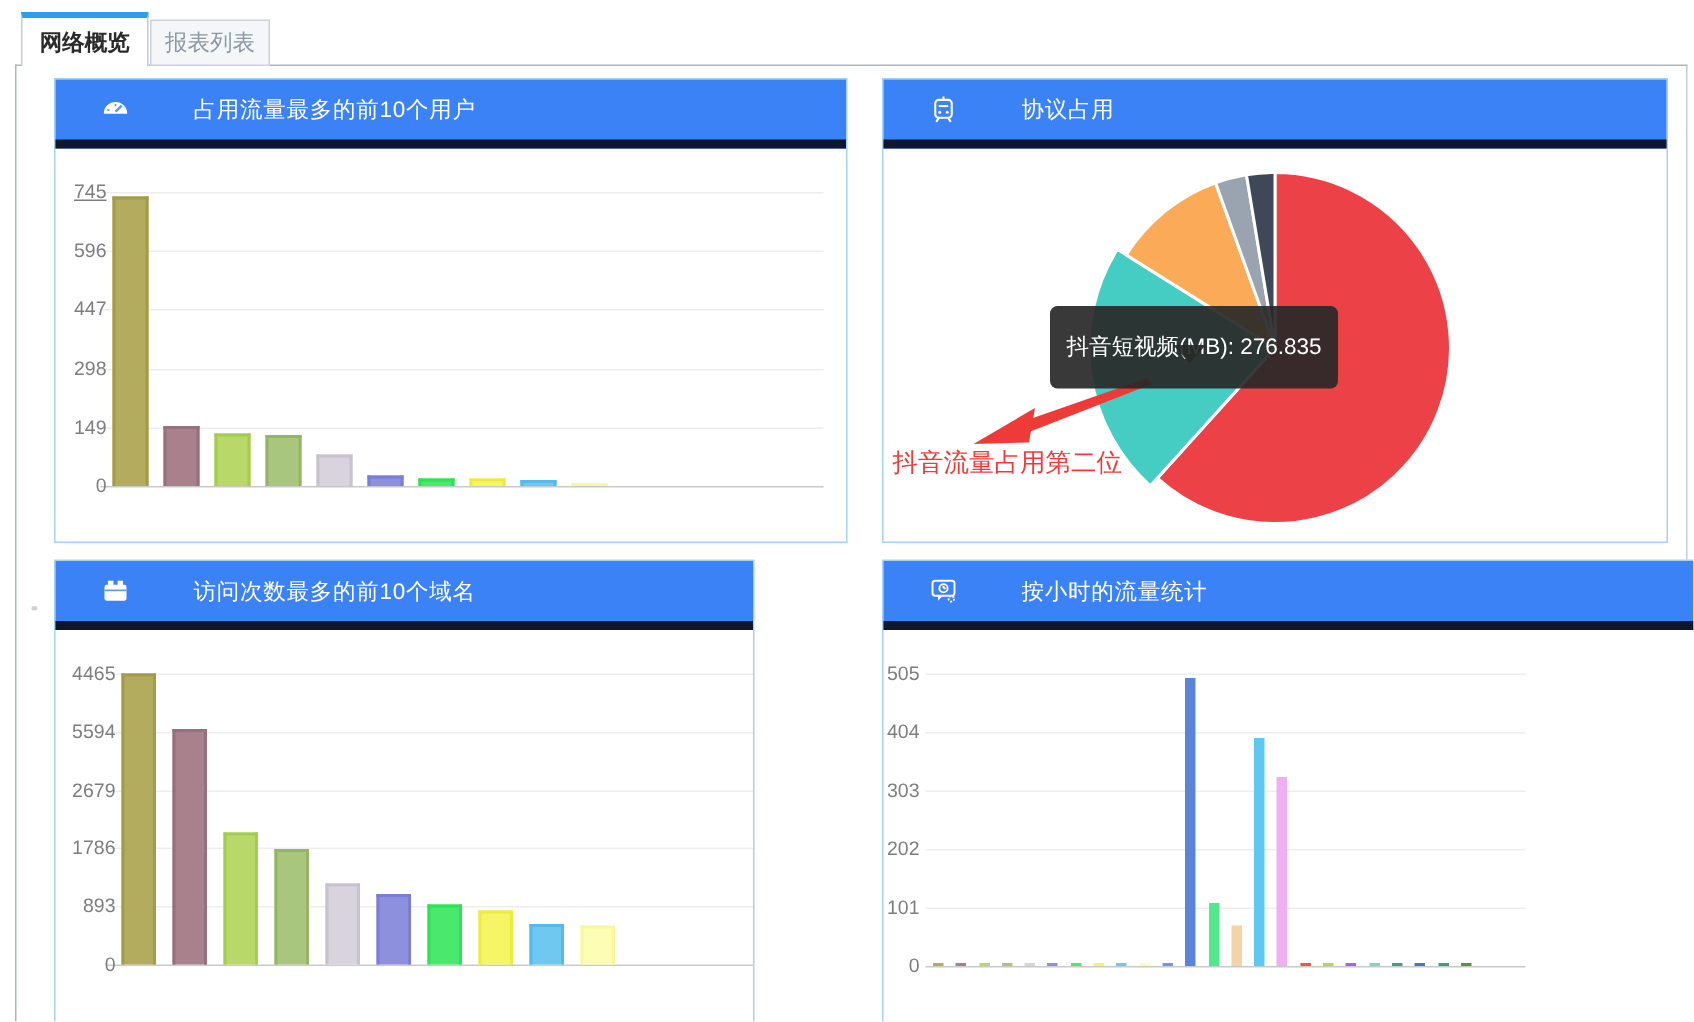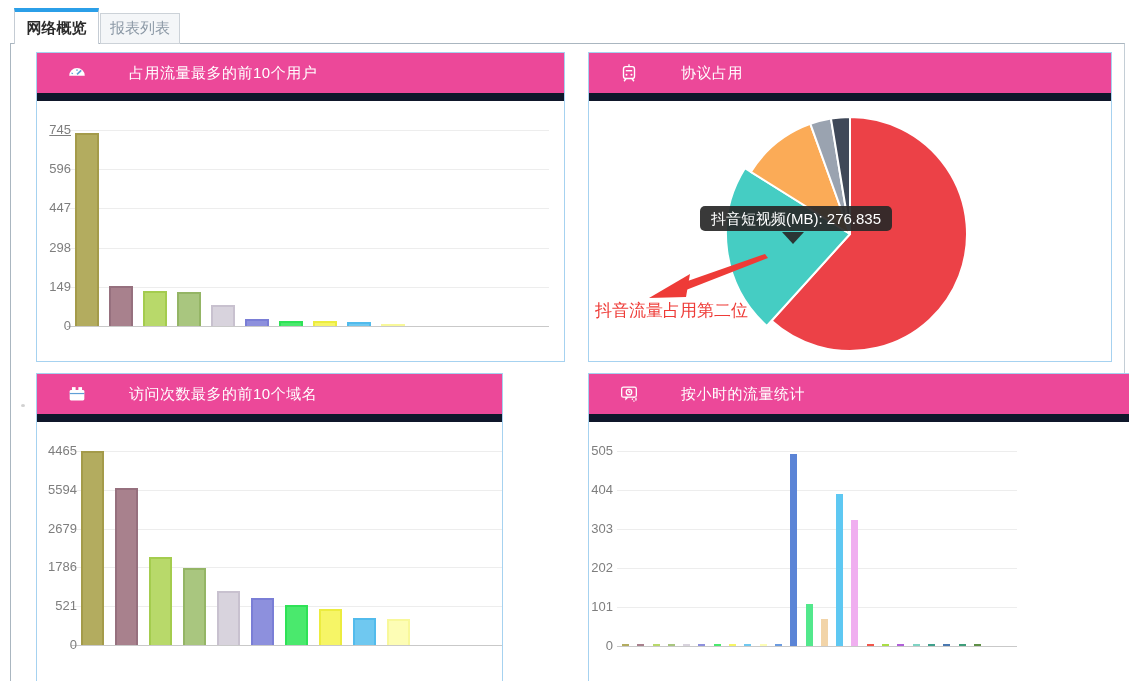--- a/index.html
+++ b/index.html
@@ -22,38 +22,38 @@
 
   .speck{position:absolute;left:21px;top:404px;width:4px;height:3px;background:#c9c9c9;
        border-radius:50%;opacity:.85;z-index:2;}
 
   
   .panel{position:absolute;box-sizing:border-box;border:1px solid #a6d2f0;background:#fff;z-index:2;}
   .panel-1{left:36px;top:52px;width:529px;height:310px;}
   .panel-2{left:588px;top:52px;width:524px;height:310px;}
   .panel-3{left:36px;top:373px;width:467px;height:309px;}
   .panel-4{left:588px;top:373px;width:568px;height:309px;}
-  .panel-header{height:40px;background:#ec4899;border-bottom:8px solid #0f172a;
+  .panel-header{height:40px;background:#3b82f6;border-bottom:6px solid #0f172a;
        display:flex;align-items:center;color:#fff;}
   .panel-header .p-icon{margin-left:28px;width:24px;height:24px;display:flex;align-items:center;justify-content:center;}
   .panel-header .p-title{margin-left:40px;font-size:15px;letter-spacing:.5px;}
   .panel-body{position:relative;width:100%;height:calc(100% - 43px);overflow:hidden;}
 
   
   .bar-chart{position:absolute;inset:0;}
   .gridline{position:absolute;height:1px;background:#ededed;}
   .gridline.baseline{background:#c9c9c9;}
   .ytick{position:absolute;height:16px;line-height:16px;font-size:13px;color:#7e7e7e;text-align:right;}
   .bars{position:absolute;display:flex;align-items:flex-end;}
   .bar{box-sizing:border-box;flex:0 0 auto;}
 
   
   .pie-svg{position:absolute;left:0;top:0;}
   .tooltip{position:absolute;left:111px;top:105px;background:rgba(40,40,40,.92);color:#fff;
-       font-size:15px;line-height:19px;padding:3px 11px;border-radius:5px;white-space:nowrap;z-index:5;}
+       font-size:15px;line-height:19px;padding:18px 11px;border-radius:5px;white-space:nowrap;z-index:5;}
   .tooltip-pointer{position:absolute;left:82px;top:26px;width:0;height:0;
        border-left:11px solid transparent;border-right:11px solid transparent;
        border-top:12px solid rgba(40,40,40,.92);}
   .annotation-text{position:absolute;left:6px;top:198px;color:#ee3b37;font-size:17px;z-index:4;}
   .annotation-arrow{position:absolute;left:0;top:0;z-index:4;pointer-events:none;}
 </style>
 </head>
 <body>
 
 <div class="stage">
@@ -155,21 +155,21 @@
           <line x1="4" y1="11.5" x2="20" y2="11.5" stroke="#5f9fd6" stroke-width="1.3"></line>
         </svg>
       </span>
       <span class="p-title">访问次数最多的前10个域名</span>
     </div>
     <div class="panel-body">
       <div class="bar-chart">
           <div class="gridline baseline" style="left: 34px; width: 478px; top: 223px;"></div>
           <div class="ytick" style="left: 0px; width: 40px; top: 215px;">0</div>
           <div class="gridline" style="left: 34px; width: 478px; top: 184.2px;"></div>
-          <div class="ytick" style="left: 0px; width: 40px; top: 176.2px;">521</div>
+          <div class="ytick" style="left: 0px; width: 40px; top: 176.2px;">893</div>
           <div class="gridline" style="left: 34px; width: 478px; top: 145.4px;"></div>
           <div class="ytick" style="left: 0px; width: 40px; top: 137.4px;">1786</div>
           <div class="gridline" style="left: 34px; width: 478px; top: 106.6px;"></div>
           <div class="ytick" style="left: 0px; width: 40px; top: 98.6px;">2679</div>
           <div class="gridline" style="left: 34px; width: 478px; top: 67.8px;"></div>
           <div class="ytick" style="left: 0px; width: 40px; top: 59.8px;">5594</div>
           <div class="gridline" style="left: 34px; width: 478px; top: 29px;"></div>
           <div class="ytick" style="left: 0px; width: 40px; top: 21px;">4465</div>
           <div class="bars" style="left: 44px; top: 29px; height: 194px; gap: 11px;">
             <div class="bar" style="width: 23px; height: 193.783px; background: rgb(179, 172, 95); border-top: 2px solid rgb(164, 155, 74); border-right: 2px solid rgb(164, 155, 74); border-bottom: none; border-left: 2px solid rgb(164, 155, 74); border-image: initial;"></div>

